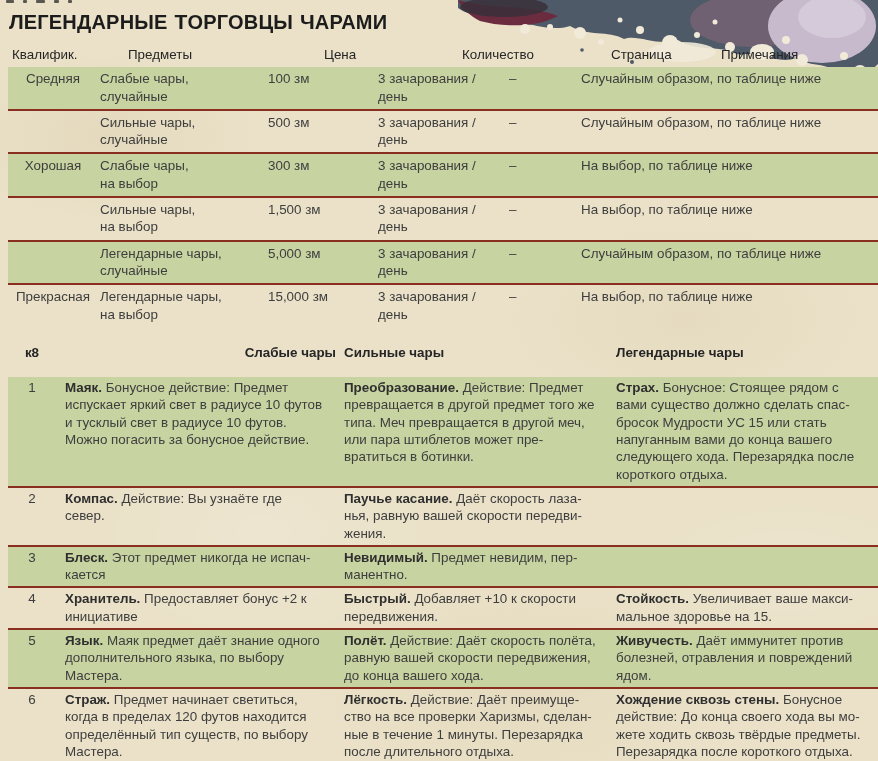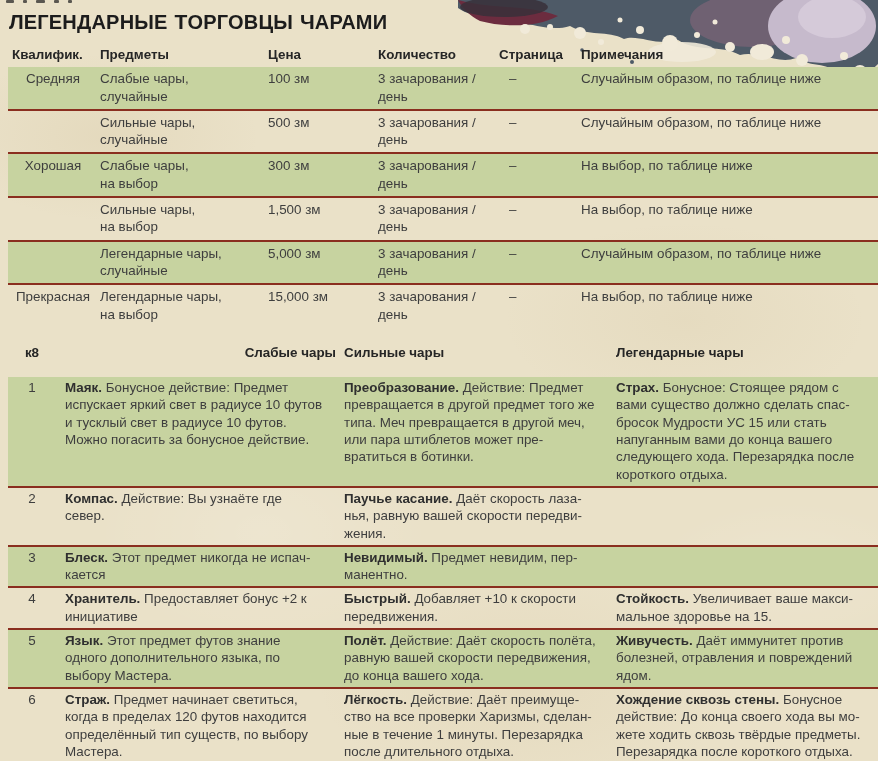--- a/index.html
+++ b/index.html
@@ -38,21 +38,21 @@
   .page-title .sc{font-size:20px;letter-spacing:.2px;}
 
   
   .stripe{background:var(--green);}
   .ruled{border-top:2px solid var(--rule);}
   .cell{padding-top:0;}
 
   
   .m-table{margin-left:8px;font-size:13.4px;line-height:17.3px;}
   .m-head,.m-row{display:grid;grid-template-columns:90px 166px 110px 121px 83px 1fr;}
-  .m-head{font-weight:700;color:var(--head);padding:2px 0 4px;}
+  .m-head{font-weight:400;color:var(--head);padding:2px 0 4px;gap:28px;}
   .m-head .h-qual{padding-left:4px;}
   .m-head .h-items{padding-left:2px;}
   .m-head .h-price{padding-left:4px;}
   .m-head .h-qty{padding-left:4px;}
   .m-head .h-page{padding-left:4px;}
   .m-head .h-notes{padding-left:3px;}
   .m-row{padding:3px 0 4px;}
   .c-qual{text-align:center;padding:0 2px;}
   .c-items{padding-left:2px;white-space:pre-line;}
   .c-price{padding-left:4px;}
@@ -227,21 +227,21 @@
 
   <div class="c-row ruled">
     <div class="cell roll">4</div>
     <div class="cell charm w"><b class="charm-name">Хранитель.</b> <span>Предоставляет бонус +2 к инициативе</span></div>
     <div class="cell charm s"><b class="charm-name">Быстрый.</b> <span>Добавляет +10 к скорости передвижения.</span></div>
     <div class="cell charm l"><b class="charm-name">Стойкость.</b> <span>Увеличивает ваше макси­мальное здоровье на 15.</span></div>
   </div>
 
   <div class="c-row stripe ruled">
     <div class="cell roll">5</div>
-    <div class="cell charm w"><b class="charm-name">Язык.</b> <span>Этот предмет футов знание одного дополнительного языка, по выбору Мастера.</span></div>
+    <div class="cell charm w"><b class="charm-name">Язык.</b> <span>Маяк предмет даёт знание одного дополнительного языка, по выбору Мастера.</span></div>
     <div class="cell charm s"><b class="charm-name">Полёт.</b> <span>Действие: Даёт скорость полёта, равную вашей скорости передвижения, до конца вашего хода.</span></div>
     <div class="cell charm l"><b class="charm-name">Живучесть.</b> <span>Даёт иммунитет против болезней, отравления и повреждений ядом.</span></div>
   </div>
 
   <div class="c-row ruled">
     <div class="cell roll">6</div>
     <div class="cell charm w"><b class="charm-name">Страж.</b> <span>Предмет начинает светиться, когда в пределах 120 футов находится определённый тип существ, по выбору Мастера.</span></div>
     <div class="cell charm s"><b class="charm-name">Лёгкость.</b> <span>Действие: Даёт преимуще­ство на все проверки Харизмы, сделан­ные в течение 1 минуты. Перезарядка после длительного отдыха.</span></div>
     <div class="cell charm l"><b class="charm-name">Хождение сквозь стены.</b> <span>Бонусное действие: До конца своего хода вы мо­жете ходить сквозь твёрдые предметы. Перезарядка после короткого отдыха.</span></div>
   </div>

